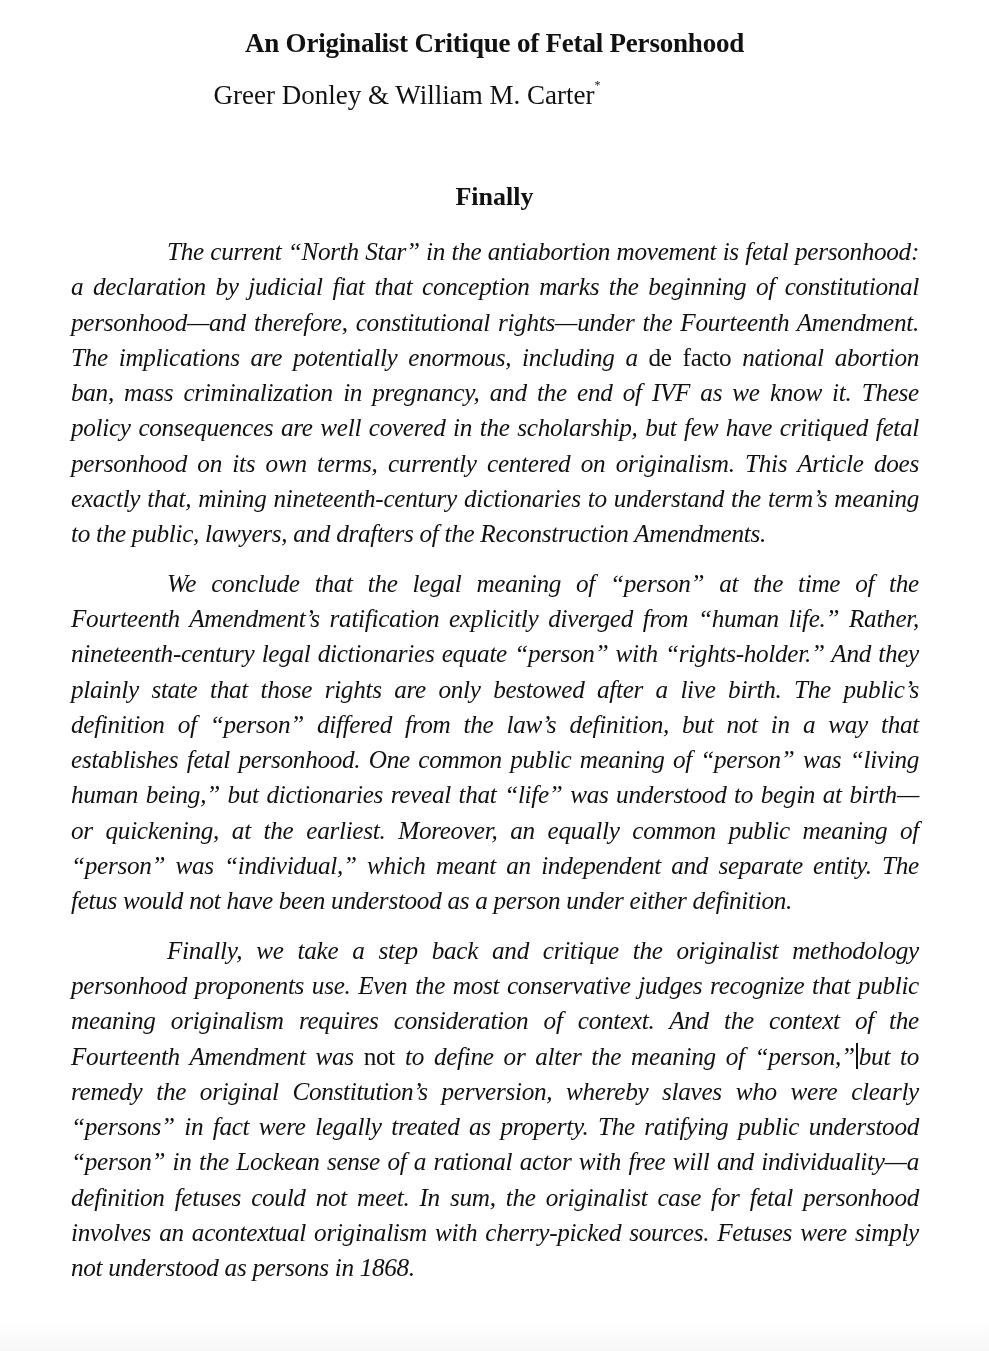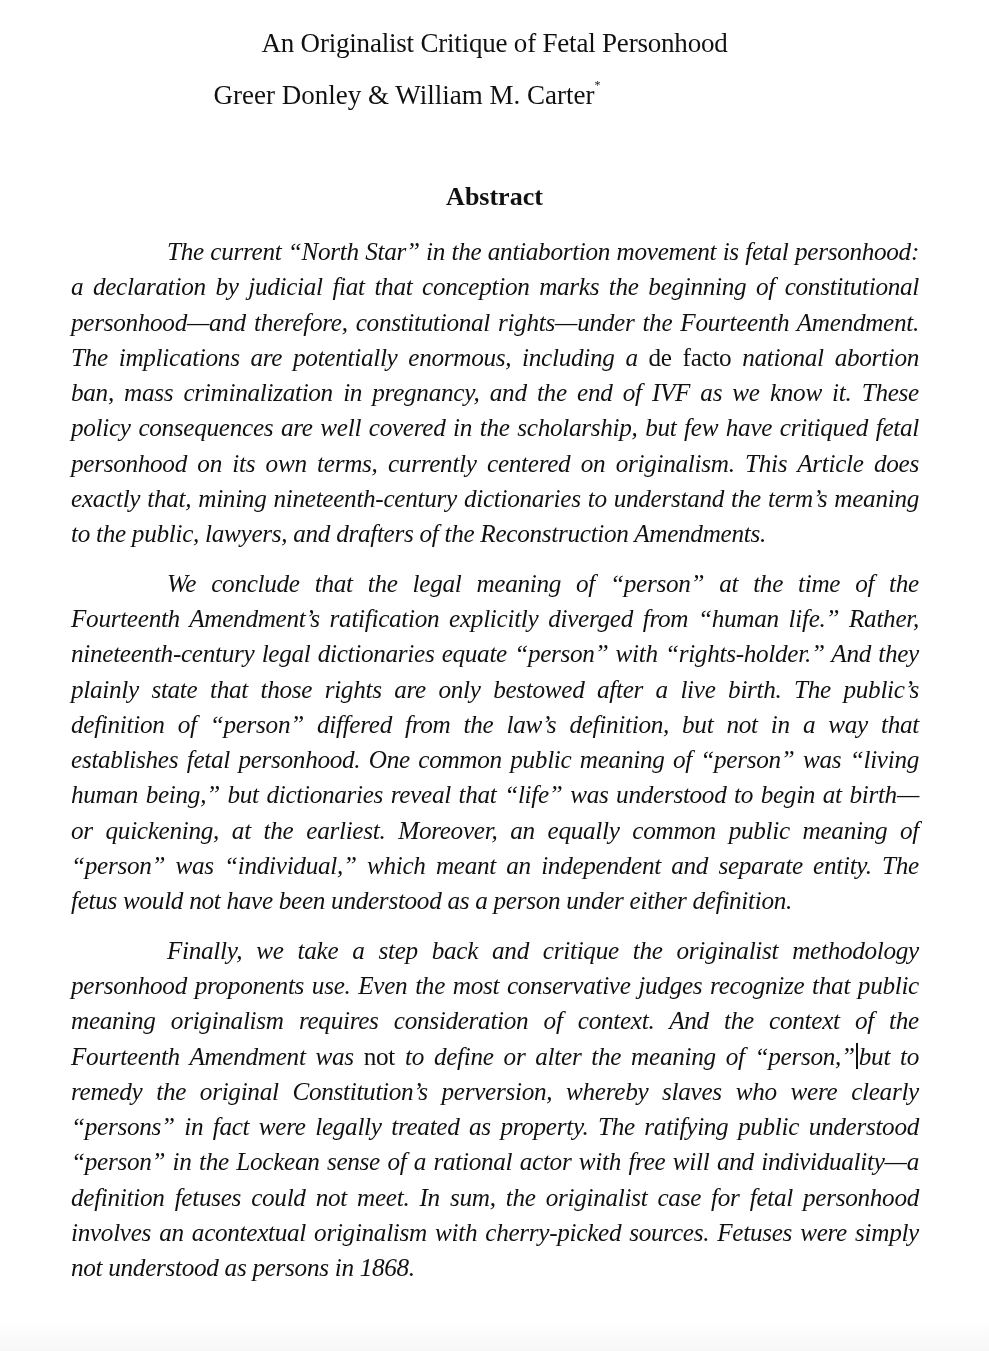--- a/index.html
+++ b/index.html
@@ -3,21 +3,21 @@
 <meta charset="utf-8">
 <style>
   html, body { margin: 0; padding: 0; background: #ffffff; }
   body {
     width: 989px; height: 1351px; overflow: hidden; position: relative;
     font-family: "Liberation Serif", "DejaVu Serif", serif; color: #111;
   }
   .page { position: absolute; left: 0; top: 0; width: 989px; height: 1351px; background: #fff; }
   .title {
     position: absolute; left: 0; width: 989px; top: 28px; text-align: center;
-    font-weight: normal; font-size: 27px; letter-spacing: -0.2px;
+    font-weight: bold; font-size: 27px; letter-spacing: -0.2px;
   }
   .authors {
     position: absolute; left: 0; width: 814px; top: 80px; text-align: center;
     font-size: 27px;
   }
   .authors sup { font-size: 12px; vertical-align: top; position: relative; top: -2px; }
   .abstract-heading {
     position: absolute; left: 0; width: 989px; top: 182px; text-align: center;
     font-weight: bold; font-size: 26px;
   }
@@ -38,21 +38,21 @@
   }
 </style>
 </head>
 <body>
 
 <div class="page">
   <div class="title">An Originalist Critique of Fetal Personhood</div>
   <div class="authors">
     <span>Greer Donley &amp; William M. Carter</span><sup>*</sup>
   </div>
-  <div class="abstract-heading">Abstract</div>
+  <div class="abstract-heading">Finally</div>
 
   <div class="body-text">
     <p class="para">
       <span>The current “North Star” in the antiabortion movement is fetal personhood: a declaration by judicial fiat that conception marks the beginning of constitutional personhood—and therefore, constitutional rights—under the Fourteenth Amendment. The implications are potentially enormous, including a </span><span class="roman">de facto</span><span> national abortion ban, mass criminalization in pregnancy, and the end of IVF as we know it. These policy consequences are well covered in the scholarship, but few have critiqued fetal personhood on its own terms, currently centered on originalism. This Article does exactly that, mining nineteenth-century dictionaries to understand the term’s meaning to the public, lawyers, and drafters of the Reconstruction Amendments.</span>
     </p>
     <p class="para">
       <span>We conclude that the legal meaning of “person” at the time of the Fourteenth Amendment’s ratification explicitly diverged from “human life.” Rather, nineteenth-century legal dictionaries equate “person” with “rights-holder.” And they plainly state that those rights are only bestowed after a live birth. The public’s definition of “person” differed from the law’s definition, but not in a way that establishes fetal personhood. One common public meaning of “person” was “living human being,” but dictionaries reveal that “life” was understood to begin at birth—or quickening, at the earliest. Moreover, an equally common public meaning of “person” was “individual,” which meant an independent and separate entity. The fetus would not have been understood as a person under either definition.</span>
     </p>
     <p class="para">
       <span>Finally, we take a step back and critique the originalist methodology personhood proponents use. Even the most conservative judges recognize that public meaning originalism requires consideration of context. And the context of the Fourteenth Amendment was </span><span class="roman">not</span><span> to define or alter the meaning of “person,”</span><span class="cursor"></span><span>but to remedy the original Constitution’s perversion, whereby slaves who were clearly “persons” in fact were legally treated as property. The ratifying public understood “person” in the Lockean sense of a rational actor with free will and individuality—a definition fetuses could not meet. In sum, the originalist case for fetal personhood involves an acontextual originalism with cherry-picked sources. Fetuses were simply not understood as persons in 1868.</span>

